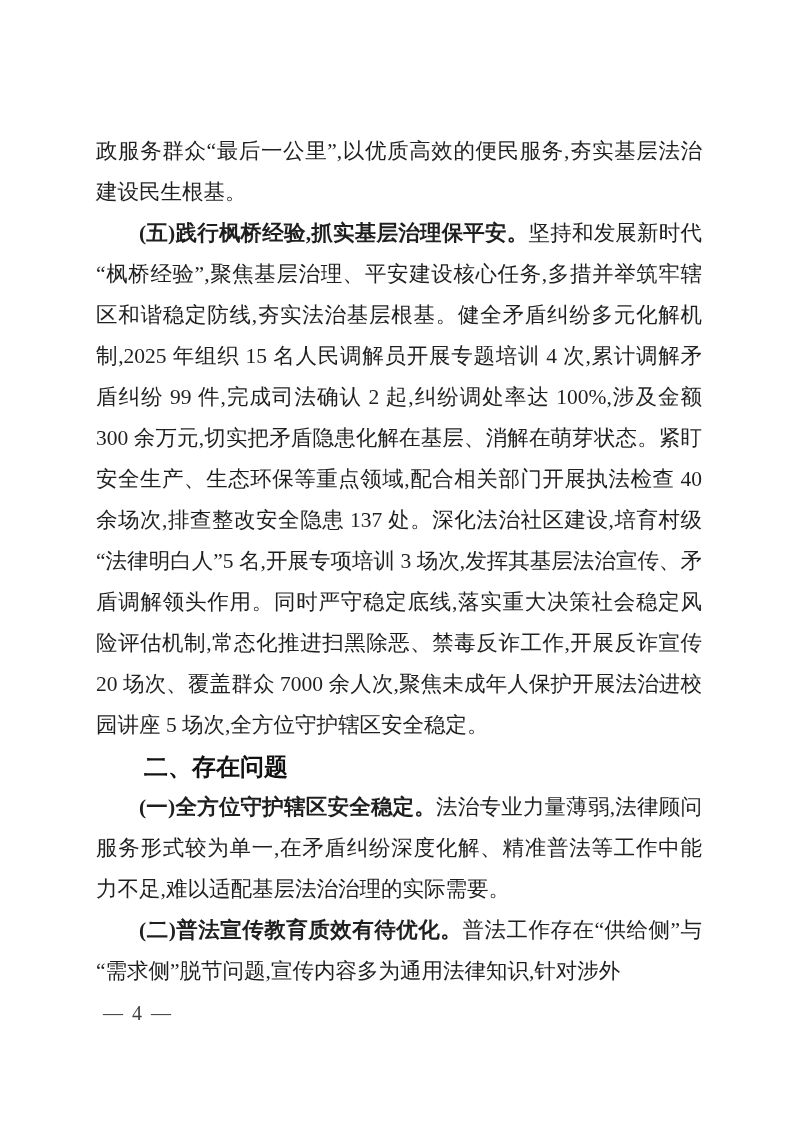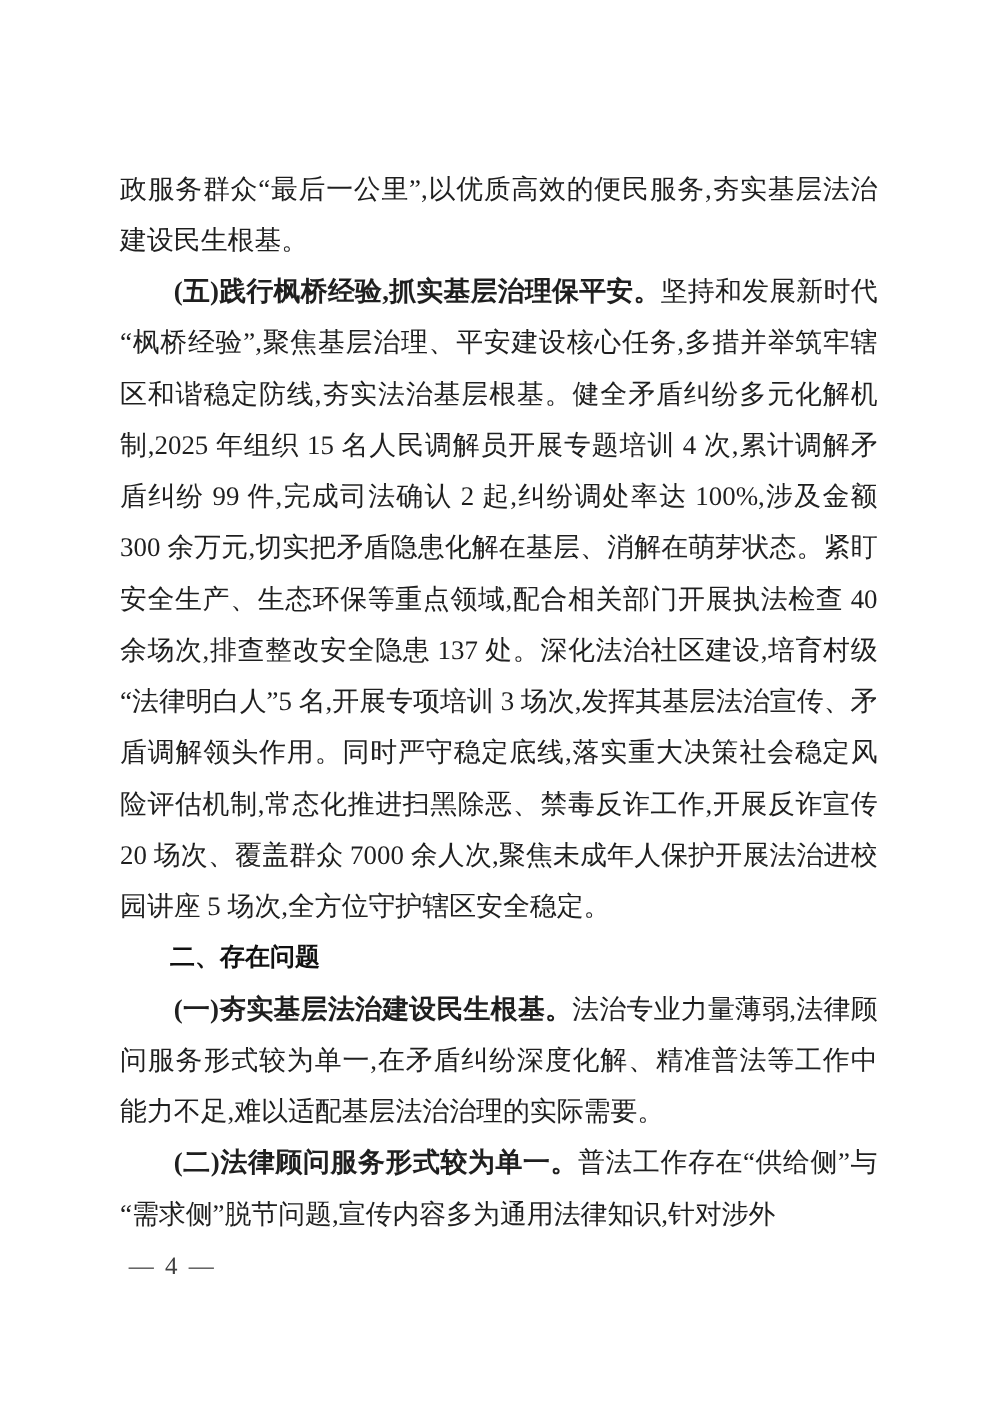--- a/index.html
+++ b/index.html
@@ -38,21 +38,21 @@
   .para.no-indent {
     text-indent: 0;
   }
   .lead {
     font-weight: 700;
   }
   .heading {
     margin: 0;
     font-family: "Liberation Sans", "DejaVu Sans", sans-serif;
     font-weight: 700;
-    font-size: 20px;
+    font-size: 24px;
     line-height: 41px;
     text-indent: 2em;
     color: #111111;
   }
   .footer-page-number {
     position: absolute;
     left: 103px;
     top: 1000px;
     font-size: 20px;
     line-height: 26px;
@@ -66,21 +66,21 @@
 <div class="page">
 
   <div class="content">
 
     <p class="para no-indent">政服务群众“最后一公里”,以优质高效的便民服务,夯实基层法治建设民生根基。</p>
 
     <p class="para"><span class="lead">(五)践行枫桥经验,抓实基层治理保平安。</span><span>坚持和发展新时代“枫桥经验”,聚焦基层治理、平安建设核心任务,多措并举筑牢辖区和谐稳定防线,夯实法治基层根基。健全矛盾纠纷多元化解机制,2025 年组织 15 名人民调解员开展专题培训 4 次,累计调解矛盾纠纷 99 件,完成司法确认 2 起,纠纷调处率达 100%,涉及金额 300 余万元,切实把矛盾隐患化解在基层、消解在萌芽状态。紧盯安全生产、生态环保等重点领域,配合相关部门开展执法检查 40 余场次,排查整改安全隐患 137 处。深化法治社区建设,培育村级“法律明白人”5 名,开展专项培训 3 场次,发挥其基层法治宣传、矛盾调解领头作用。同时严守稳定底线,落实重大决策社会稳定风险评估机制,常态化推进扫黑除恶、禁毒反诈工作,开展反诈宣传 20 场次、覆盖群众 7000 余人次,聚焦未成年人保护开展法治进校园讲座 5 场次,全方位守护辖区安全稳定。</span></p>
 
     <h2 class="heading">二、存在问题</h2>
 
-    <p class="para"><span class="lead">(一)夯实基层法治建设民生根基。</span><span>法治专业力量薄弱,法律顾问服务形式较为单一,在矛盾纠纷深度化解、精准普法等工作中能力不足,难以适配基层法治治理的实际需要。</span></p>
+    <p class="para"><span class="lead">(一)全方位守护辖区安全稳定。</span><span>法治专业力量薄弱,法律顾问服务形式较为单一,在矛盾纠纷深度化解、精准普法等工作中能力不足,难以适配基层法治治理的实际需要。</span></p>
 
-    <p class="para"><span class="lead">(二)法律顾问服务形式较为单一。</span><span>普法工作存在“供给侧”与“需求侧”脱节问题,宣传内容多为通用法律知识,针对涉外</span></p>
+    <p class="para"><span class="lead">(二)普法宣传教育质效有待优化。</span><span>普法工作存在“供给侧”与“需求侧”脱节问题,宣传内容多为通用法律知识,针对涉外</span></p>
 
   </div>
 
   <div class="footer-page-number">— 4 —</div>
 
 </div>
 
 </body></html>

